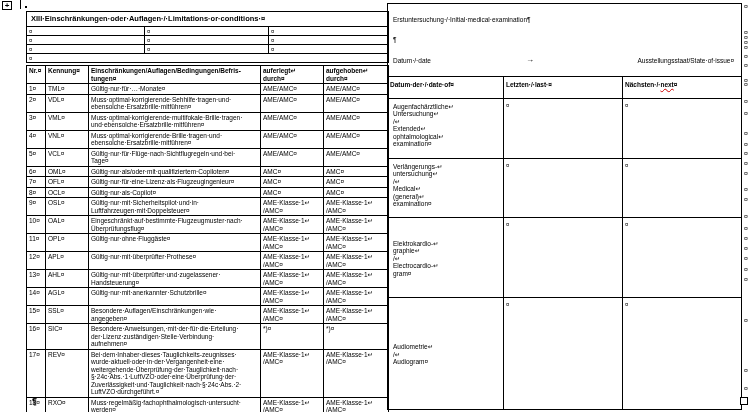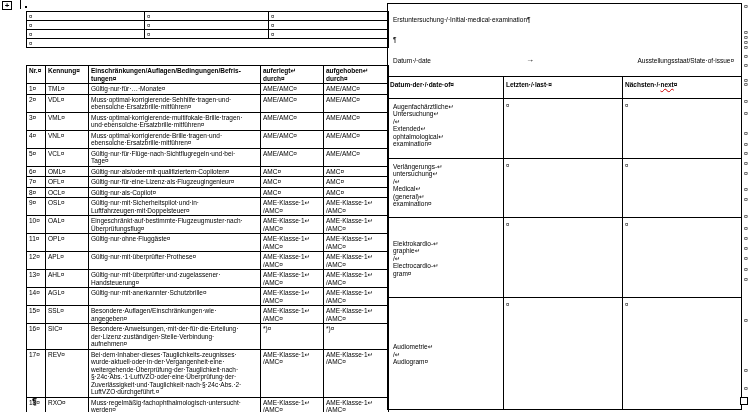--- a/index.html
+++ b/index.html
@@ -74,20 +74,23 @@
 <div class="abs ruler-tick"></div>
 <div class="abs ruler-dot"></div>
 
 <table id="top-grid" class="abs">
   <colgroup>
       <col style="width:118px">
       <col style="width:124px">
       <col style="width:120px">
     </colgroup>
   <tbody>
+      <tr>
+    <td colspan="3" class="title-cell">XIII·Einschränkungen·oder·Auflagen·/·Limitations·or·conditions·¤</td>
+  </tr>
   <tr class="empty-row">
     <td>¤</td>
     <td>¤</td>
     <td>¤</td>
   </tr>
   <tr class="empty-row">
     <td>¤</td>
     <td>¤</td>
     <td>¤</td>
   </tr>

